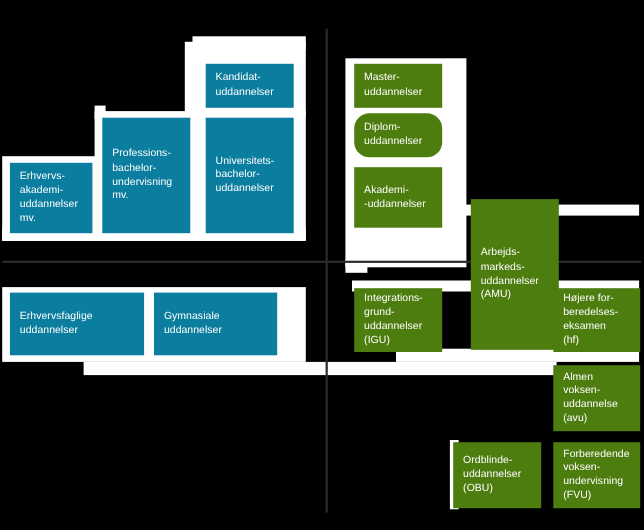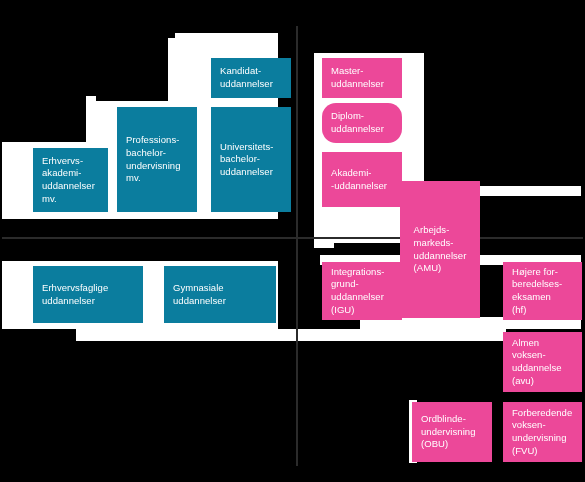--- a/index.html
+++ b/index.html
@@ -35,22 +35,22 @@
     box-sizing: border-box;
     display: flex;
     align-items: center;
     color: #ffffff;
     font-size: 9.5px;
     line-height: 12.6px;
     letter-spacing: 0.05px;
     padding: 0 9px;
     white-space: pre-line;
   }
-  .node.teal  { background: #0b7d9e; margin-left: 24px; }
-  .node.grey  { background: #ec4899; }
+  .node.teal  { background: #0b7d9e; }
+  .node.grey  { background: #4d7c0f; }
 </style>
 </head>
 <body>
 
 <div id="stage">
 
   <div class="halo" style="left:168px; top:38px; width:110px; height:68px;"></div>
   <div class="halo" style="left:175px; top:33px; width:103px; height:12px;"></div>
 
   <div class="halo" style="left:86px; top:101px; width:192px; height:118px;"></div>
@@ -94,21 +94,21 @@
 uddannelser</span>
   </div>
 
   <div class="node teal" style="left:9px; top:148px; width:75px; height:64px;">
     <span>Erhvervs-
 akademi-
 uddannelser
 mv.</span>
   </div>
 
-  <div class="node teal" style="left:9px; top:266px; width:110px; height:57px;">
+  <div class="node teal" style="left:9px; top:266px; width:122px; height:57px;">
     <span>Erhvervsfaglige
 uddannelser</span>
   </div>
 
   <div class="node teal" style="left:140px; top:266px; width:112px; height:57px;">
     <span>Gymnasiale
 uddannelser</span>
   </div>
 
   <div class="node grey" style="left:322px; top:58px; width:80px; height:40px;">
@@ -119,21 +119,21 @@
   <div class="node grey" style="left:322px; top:103px; width:80px; height:40px;border-radius:14px;">
     <span>Diplom-
 uddannelser</span>
   </div>
 
   <div class="node grey" style="left:322px; top:152px; width:80px; height:55px;">
     <span>Akademi-
 -uddannelser</span>
   </div>
 
-  <div class="node grey" style="left:400px; top:181px; width:80px; height:137px;justify-content:center;">
+  <div class="node grey" style="left:428px; top:181px; width:80px; height:137px;">
     <span>Arbejds-
 markeds-
 uddannelser
 (AMU)</span>
   </div>
 
   <div class="node grey" style="left:322px; top:262px; width:80px; height:58px;">
     <span>Integrations-
 grund-
 uddannelser
@@ -149,21 +149,21 @@
 
   <div class="node grey" style="left:503px; top:332px; width:79px; height:60px;">
     <span>Almen
 voksen-
 uddannelse
 (avu)</span>
   </div>
 
   <div class="node grey" style="left:412px; top:402px; width:80px; height:60px;">
     <span>Ordblinde-
-undervisning
+uddannelser
 (OBU)</span>
   </div>
 
   <div class="node grey" style="left:503px; top:402px; width:79px; height:60px;">
     <span>Forberedende
 voksen-
 undervisning
 (FVU)</span>
   </div>
 

